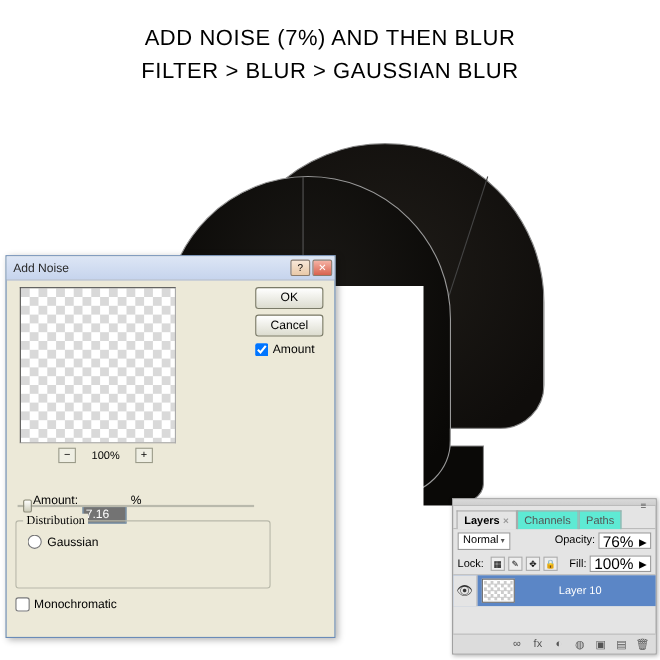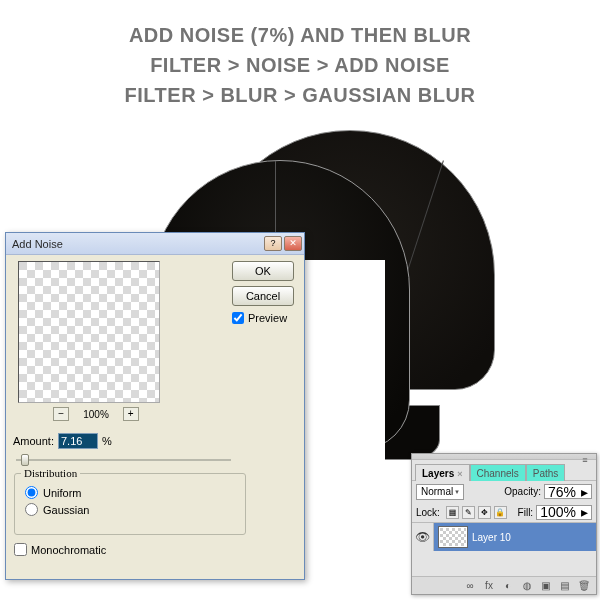--- a/index.html
+++ b/index.html
@@ -1,18 +1,18 @@
 <!DOCTYPE html>
 <html><head>
 <meta charset="utf-8">
 <style>
 * { margin:0; padding:0; box-sizing:border-box; font-family:"Segoe UI",Tahoma,sans-serif; }
 body { width:600px; height:600px; background:#fff; position:relative; overflow:hidden; }
 
-.instructions { position:absolute; top:20px; left:0; right:0; text-align:center; color:#737373; font-size:20px; font-weight:700; letter-spacing:0.5px; line-height:1.5; }
+.instructions { position:absolute; top:20px; left:0; right:0; text-align:center; color:#000000; font-size:20px; font-weight:400; letter-spacing:0.5px; line-height:1.5; }
 
 .cap-wrap { position:absolute; top:125px; left:150px; width:360px; height:320px; }
 .cap-back { position:absolute; top:5px; right:15px; width:290px; height:260px; background:radial-gradient(ellipse at 50% 45%,#1f1c18,#0f0d0b 85%); border-radius:145px 145px 40px 40px; border:1px solid #888; }
 .cap-front { position:absolute; top:35px; left:0; width:260px; height:290px; background:radial-gradient(ellipse at 50% 40%,#1c1a17,#090806 85%); border-radius:130px 130px 50px 50px; border:1px solid #999; }
 .cap-brim { position:absolute; bottom:-15px; left:10px; width:280px; height:55px; background:#0a0907; border-radius:0 0 30px 30px / 0 0 20px 20px; border:1px solid #888; }
 .cap-seam1 { position:absolute; top:0; left:48%; width:1px; height:60%; background:#555; }
 .cap-seam2 { position:absolute; top:10%; right:25%; width:1px; height:55%; background:#444; transform:rotate(18deg); }
 
 
 .dialog { position:absolute; left:5px; top:232px; width:300px; height:348px; background:#ece9d8; border:1px solid #6a8bb8; box-shadow:2px 2px 6px rgba(0,0,0,.3); font-size:11px; }
@@ -28,23 +28,23 @@
    repeating-conic-gradient(#fff 0 25%,#d9d9d9 0 50%) 0 0/16px 16px;
 }
 .btn-col { position:absolute; right:10px; top:6px; width:62px; }
 .win-btn { width:62px; height:20px; margin-bottom:5px; background:linear-gradient(#fff,#dcdccf); border:1px solid #7a7a68; border-radius:3px; font-size:11px; display:flex; align-items:center; justify-content:center; }
 .chk-row { display:flex; align-items:center; gap:4px; font-size:11px; margin-top:6px; }
 .chk-row input { width:12px; height:12px; }
 
 .zoom-row { position:absolute; left:20px; top:152px; width:140px; text-align:center; font-size:10px; display:flex; align-items:center; justify-content:center; gap:14px; }
 .zoom-btn { width:16px; height:14px; border:1px solid #9a9a88; background:#efefe4; font-size:10px; line-height:1; display:flex; align-items:center; justify-content:center; }
 
-.amount-row { position:absolute; left:7px; top:178px; display:flex; align-items:center; gap:4px; font-size:11px; }
+.amount-row { position:absolute; left:24px; top:178px; display:flex; align-items:center; gap:4px; font-size:11px; }
 .amount-row input { width:40px; height:16px; border:1px solid #7e9db9; background:#fff; color:#000; font-size:11px; text-align:left; padding:0 2px; }
-.amount-row input.sel { background:#0c4a6e; color:#fff; }
+.amount-row input.sel { background:#737373; color:#fff;margin-top:27px; }
 .slider { position:absolute; left:10px; top:198px; width:215px; height:14px; }
 .slider-track { position:absolute; top:6px; left:0; right:0; height:2px; background:#b9b9ac; }
 .slider-thumb { position:absolute; left:5px; top:1px; width:8px; height:12px; background:linear-gradient(#fff,#ccccb9); border:1px solid #888877; border-radius:2px; }
 
 .fieldset { position:absolute; left:8px; top:218px; width:232px; height:62px; border:1px solid #b8b8a9; border-radius:3px; padding:8px 10px 6px; }
 .fieldset .legend { position:absolute; top:-7px; left:6px; background:#ece9d8; padding:0 3px; font-size:11px;font-family:Liberation Serif, serif; }
 .radio-row { display:flex; align-items:center; gap:5px; font-size:11px; margin:4px 0; }
 
 .mono-row { position:absolute; left:8px; top:288px; display:flex; align-items:center; gap:4px; font-size:11px; }
 
@@ -63,32 +63,31 @@
 .num-box { display:flex; align-items:center; gap:5px; background:#fff; border:1px solid #999; height:15px; padding:0 3px; font-size:14px; }
 .panel-row2 { display:flex; align-items:center; height:20px; padding:0 4px; gap:4px; }
 .lock-icons { display:flex; gap:3px; margin-left:2px; }
 .lock-icons span { width:13px; height:13px; border:1px solid #aaa; background:#eee; display:flex; align-items:center; justify-content:center; font-size:8px; }
 .layer-list { border-top:1px solid #bbb; }
 .layer-row { display:flex; align-items:center; height:28px; background:#5b86c6; color:#fff; }
 .eye { width:22px; height:28px; background:#e4e4e4; border-right:1px solid #bbb; display:flex; align-items:center; justify-content:center; color:#333; font-size:12px; }
 .thumb-wrap { width:30px; height:22px; margin:0 4px; background:#fff; border:1px solid #666; display:flex; align-items:center; justify-content:center; position:relative; }
 .thumb-inner { width:26px; height:18px;
   background:repeating-conic-gradient(#fff 0 25%,#ccc 0 50%) 0 0/6px 6px; }
-.layer-name { font-size:10px; }
+.layer-name { font-size:10px;margin-left:36px; }
 .panel-bottom { position:absolute; bottom:0; left:0; right:0; height:18px; background:#dcdcdc; border-top:1px solid #bbb; display:flex; align-items:center; justify-content:flex-end; gap:5px; padding:0 5px; }
 .panel-bottom span { width:14px; height:14px; display:flex; align-items:center; justify-content:center; font-size:10px; color:#555; border:1px solid transparent; }
 
 .white-overlay { position:absolute; left:255px; top:260px; width:130px; height:200px; background:#fff; }
 </style>
 </head>
 <body>
 
 <div class="instructions">
   <div>ADD NOISE (7%) AND THEN BLUR</div>
-  <div>FILTER &gt; NOISE &gt; ADD NOISE</div>
   <div>FILTER &gt; BLUR &gt; GAUSSIAN BLUR</div>
 </div>
 
 <div class="cap-wrap">
   <div class="cap-back">
     <div class="cap-seam2"></div>
   </div>
   <div class="cap-brim"></div>
   <div class="cap-front">
     <div class="cap-seam1"></div>
@@ -105,43 +104,39 @@
       <div class="tb-btn tb-close">✕</div>
     </div>
   </div>
   <div class="dlg-body">
     <div class="preview-box"></div>
     <div class="btn-col">
       <div class="win-btn">OK</div>
       <div class="win-btn">Cancel</div>
       <label class="chk-row">
         <input type="checkbox" checked="" style="">
-        <span>Preview</span>
+        <span>Amount</span>
       </label>
     </div>
     <div class="zoom-row">
       <div class="zoom-btn">−</div>
       <span>100%</span>
       <div class="zoom-btn">+</div>
     </div>
     <div class="amount-row">
       <span>Amount:</span>
       <input class="sel" value="7.16" style="">
       <span>%</span>
     </div>
     <div class="slider">
       <div class="slider-track"></div>
       <div class="slider-thumb"></div>
     </div>
     <div class="fieldset">
       <span class="legend">Distribution</span>
-      <label class="radio-row">
-        <input type="radio" name="dist" checked="" style="">
-        <span>Uniform</span>
-      </label>
       <label class="radio-row">
         <input type="radio" name="dist" style="">
         <span>Gaussian</span>
       </label>
     </div>
     <label class="mono-row">
       <input type="checkbox" style="">
       <span>Monochromatic</span>
     </label>
   </div>

